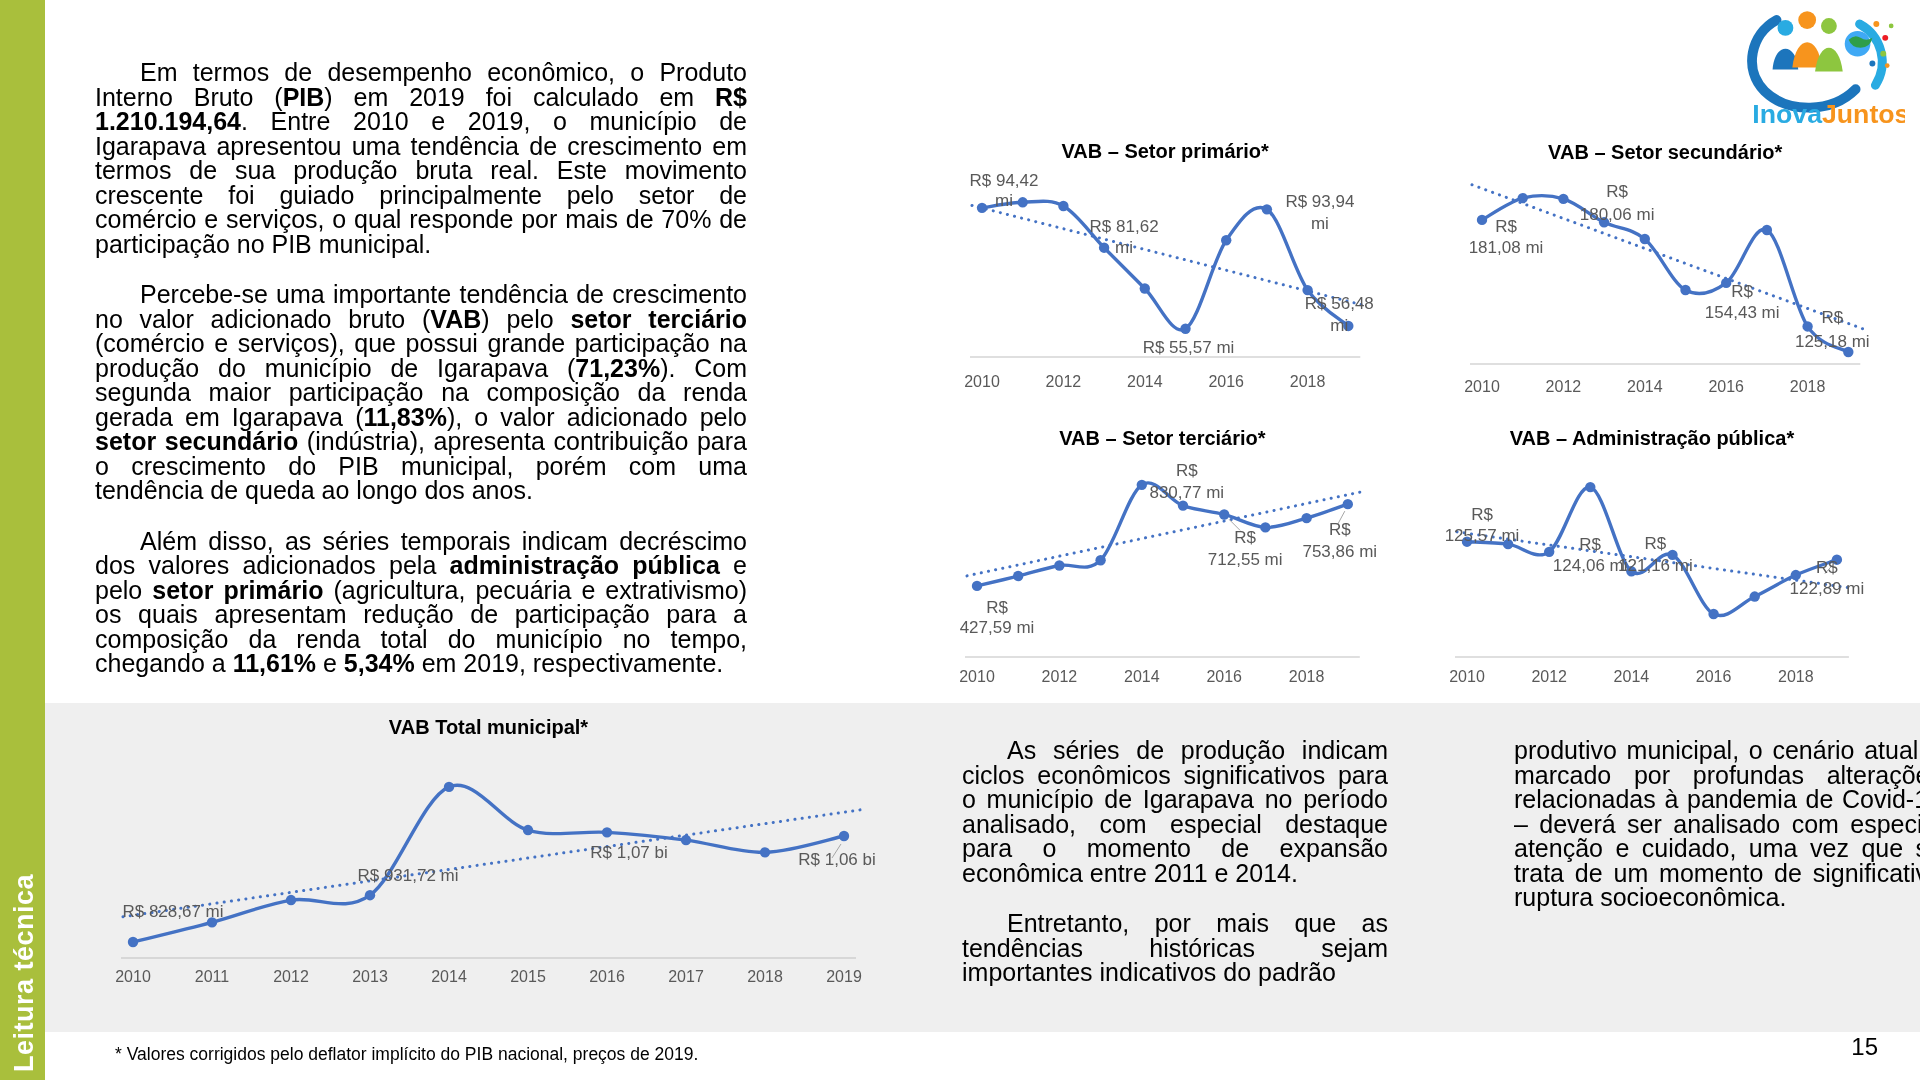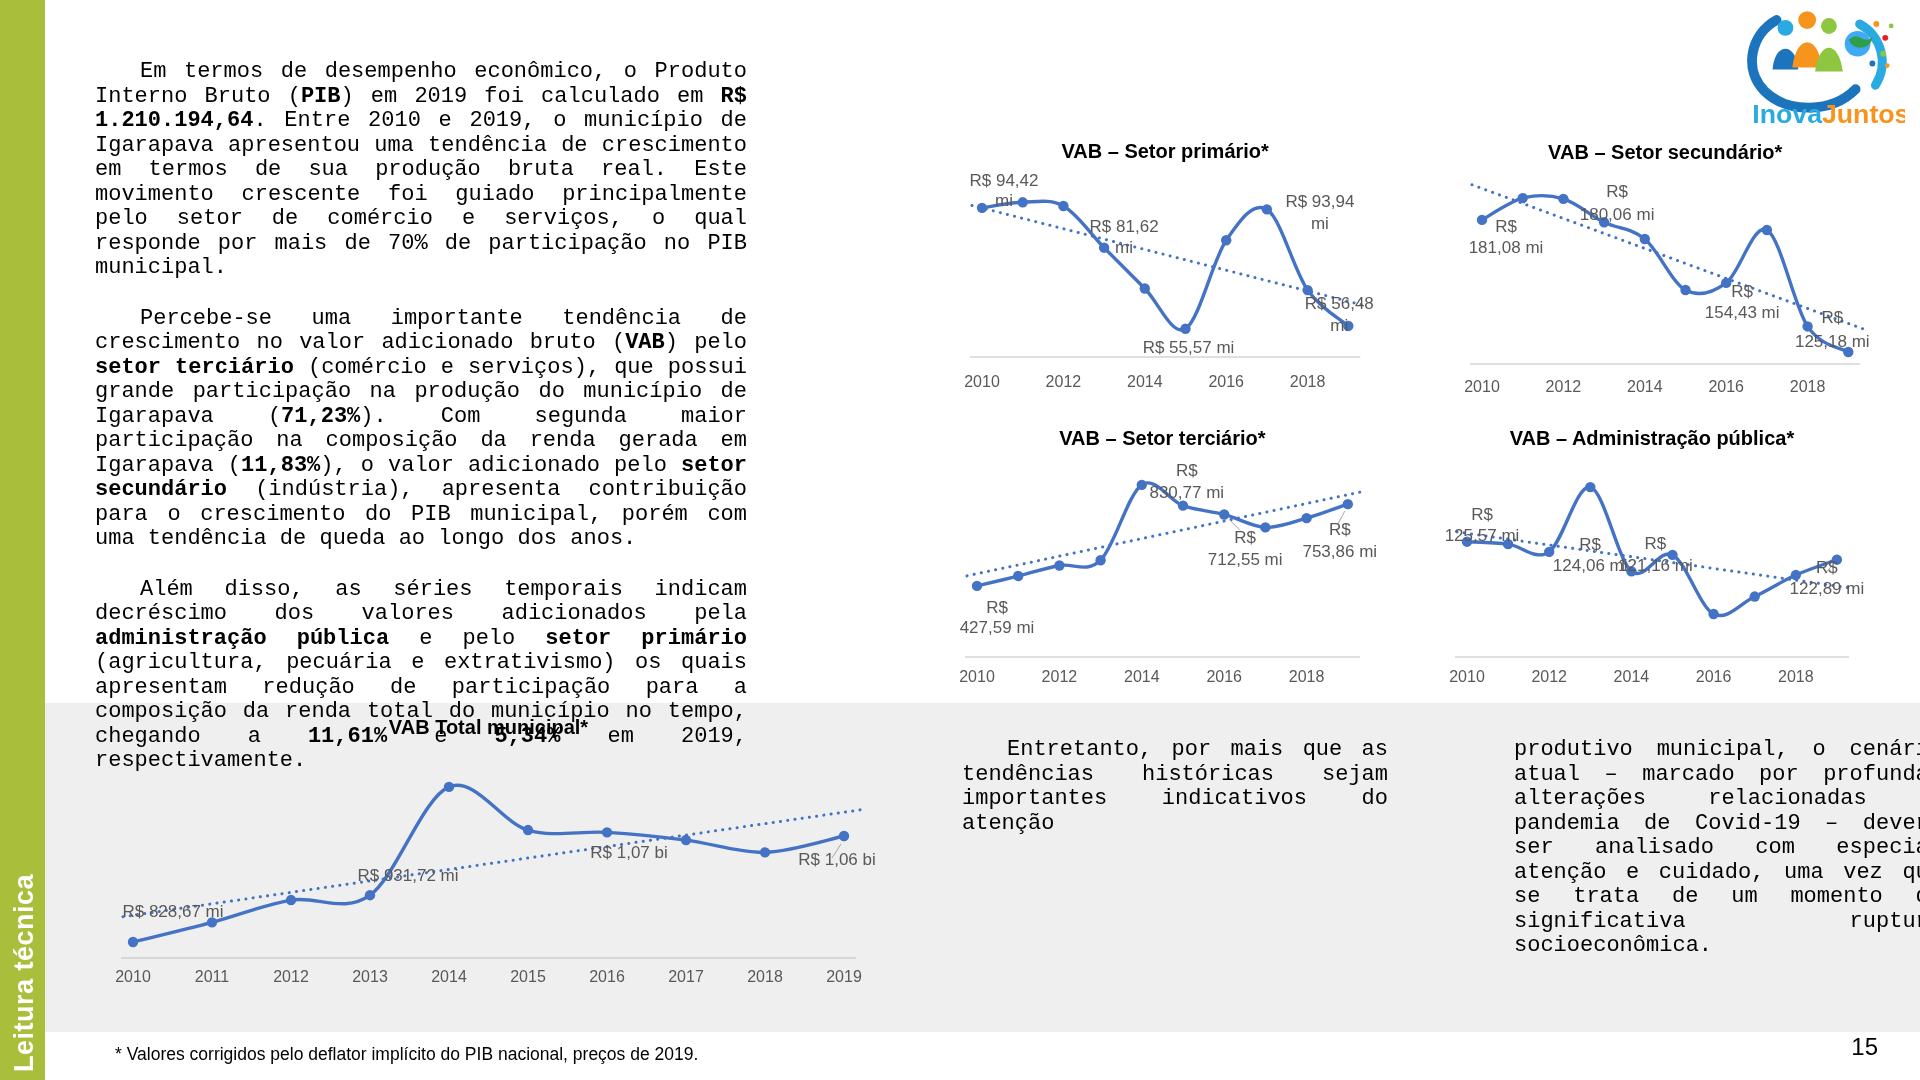--- a/index.html
+++ b/index.html
@@ -6,21 +6,21 @@
   body{
     position:relative;width:1920px;height:1080px;background:#ffffff;overflow:hidden;
     font-family:"Liberation Sans","DejaVu Sans",sans-serif;color:#000;
   }
   .band{position:absolute;left:0;top:703px;width:1920px;height:329px;}
   .sidebar{position:absolute;left:0;top:0;width:45px;height:1080px;z-index:5;}
   .sidebar-label{
     position:absolute;left:9px;top:1072px;transform:rotate(-90deg);transform-origin:0 0;
     white-space:nowrap;color:#ffffff;font-weight:bold;font-size:27px;letter-spacing:.5px;
   }
-  .col{position:absolute;text-align:justify;font-size:22px;line-height:24.5px;font-family:Liberation Mono, monospace;}
+  .col{position:absolute;text-align:justify;font-size:25px;line-height:24.5px;}
   .col p{margin:0 0 26px 0;text-indent:45px;}
   .col.noindent p{text-indent:0;}
   .left-col{left:95px;top:60px;width:652px;}
   .mid-col{left:962px;top:738px;width:426px;z-index:2;}
   .right-col{left:1514px;top:738px;width:428px;z-index:2;}
   .footnote{position:absolute;left:115px;top:1044px;font-size:17.5px;text-align:center;}
   .pagenum{position:absolute;right:42px;top:1033px;font-size:24px;text-align:center;}
   svg.chart{position:absolute;z-index:2;}
   svg.chart text.ct{font:bold 20px "Liberation Sans","DejaVu Sans",sans-serif;fill:#000;}
   svg.chart text.tick{font:16px "Liberation Sans","DejaVu Sans",sans-serif;fill:#595959;}
@@ -64,21 +64,22 @@
   <text x="86" y="120" text-anchor="start" fill="#f7941d">Juntos</text>
 </svg>
 
 <div class="col left-col">
     <p><span>Em termos de desempenho econômico, o Produto Interno Bruto (</span><b>PIB</b><span>) em 2019 foi calculado em </span><b>R$ 1.210.194,64</b><span>. Entre 2010 e 2019, o município de Igarapava apresentou uma tendência de crescimento em termos de sua produção bruta real. Este movimento crescente foi guiado principalmente pelo setor de comércio e serviços, o qual responde por mais de 70% de participação no PIB municipal.</span></p>
     <p><span>Percebe-se uma importante tendência de crescimento no valor adicionado bruto (</span><b>VAB</b><span>) pelo </span><b>setor terciário</b><span> (comércio e serviços), que possui grande participação na produção do município de Igarapava (</span><b>71,23%</b><span>). Com segunda maior participação na composição da renda gerada em Igarapava (</span><b>11,83%</b><span>), o valor adicionado pelo </span><b>setor secundário</b><span> (indústria), apresenta contribuição para o crescimento do PIB municipal, porém com uma tendência de queda ao longo dos anos.</span></p>
     <p><span>Além disso, as séries temporais indicam decréscimo dos valores adicionados pela </span><b>administração pública</b><span> e pelo </span><b>setor primário</b><span> (agricultura, pecuária e extrativismo) os quais apresentam redução de participação para a composição da renda total do município no tempo, chegando a </span><b>11,61%</b><span> e </span><b>5,34%</b><span> em 2019, respectivamente.</span></p>
   </div>
 
 <div class="col mid-col">
-    <p><span>Entretanto, por mais que as tendências históricas sejam importantes indicativos do atenção</span></p>
+    <p><span>As séries de produção indicam ciclos econômicos significativos para o município de Igarapava no período analisado, com especial destaque para o momento de expansão econômica entre 2011 e 2014.</span></p>
+    <p><span>Entretanto, por mais que as tendências históricas sejam importantes indicativos do padrão</span></p>
   </div>
 <div class="col right-col noindent">
     <p><span>produtivo municipal, o cenário atual – marcado por profundas alterações relacionadas à pandemia de Covid-19 – deverá ser analisado com especial atenção e cuidado, uma vez que se trata de um momento de significativa ruptura socioeconômica.</span></p>
   </div>
 
 <div class="footnote">* Valores corrigidos pelo deflator implícito do PIB nacional, preços de 2019.</div>
 <div class="pagenum">15</div>
 
 <svg viewBox="0 0 440 270" width="440" height="270" class="chart" style="left: 950px; top: 128px;">
     <text x="215.15" y="30" text-anchor="middle" class="ct">VAB – Setor primário*</text>

